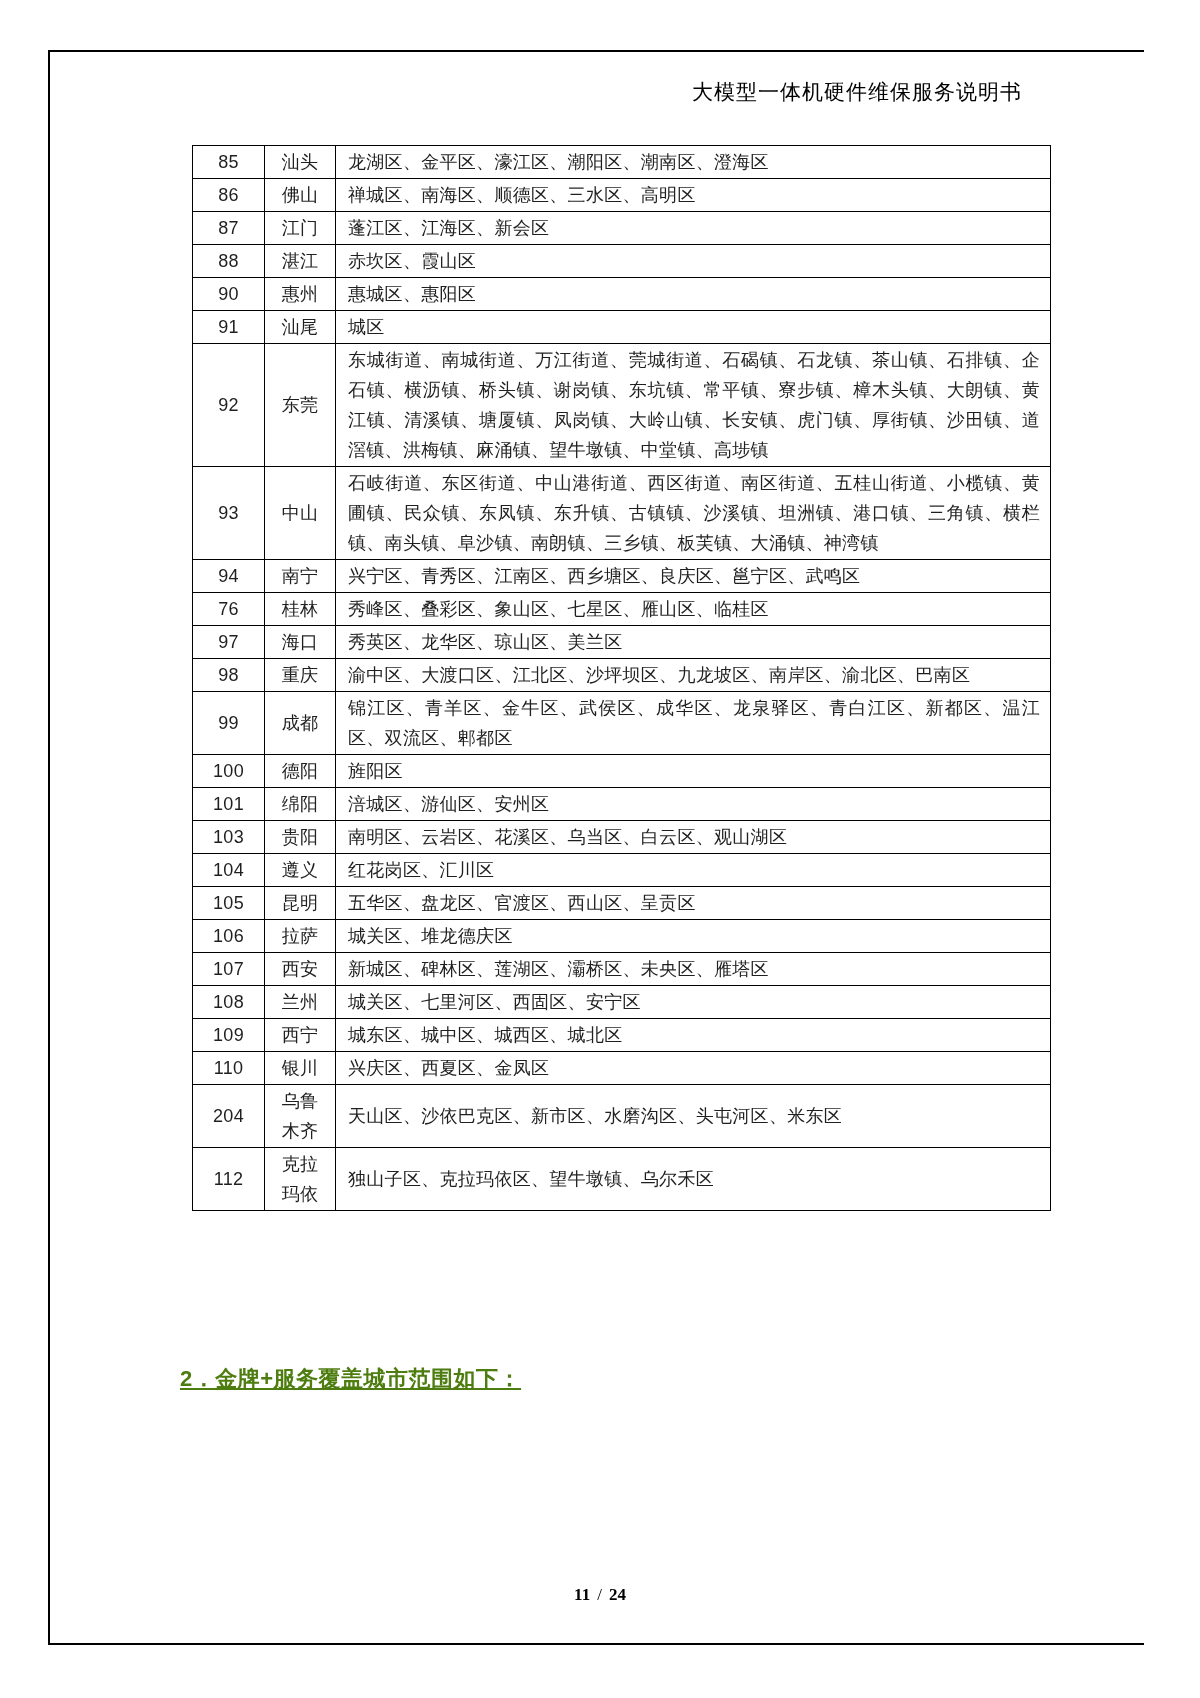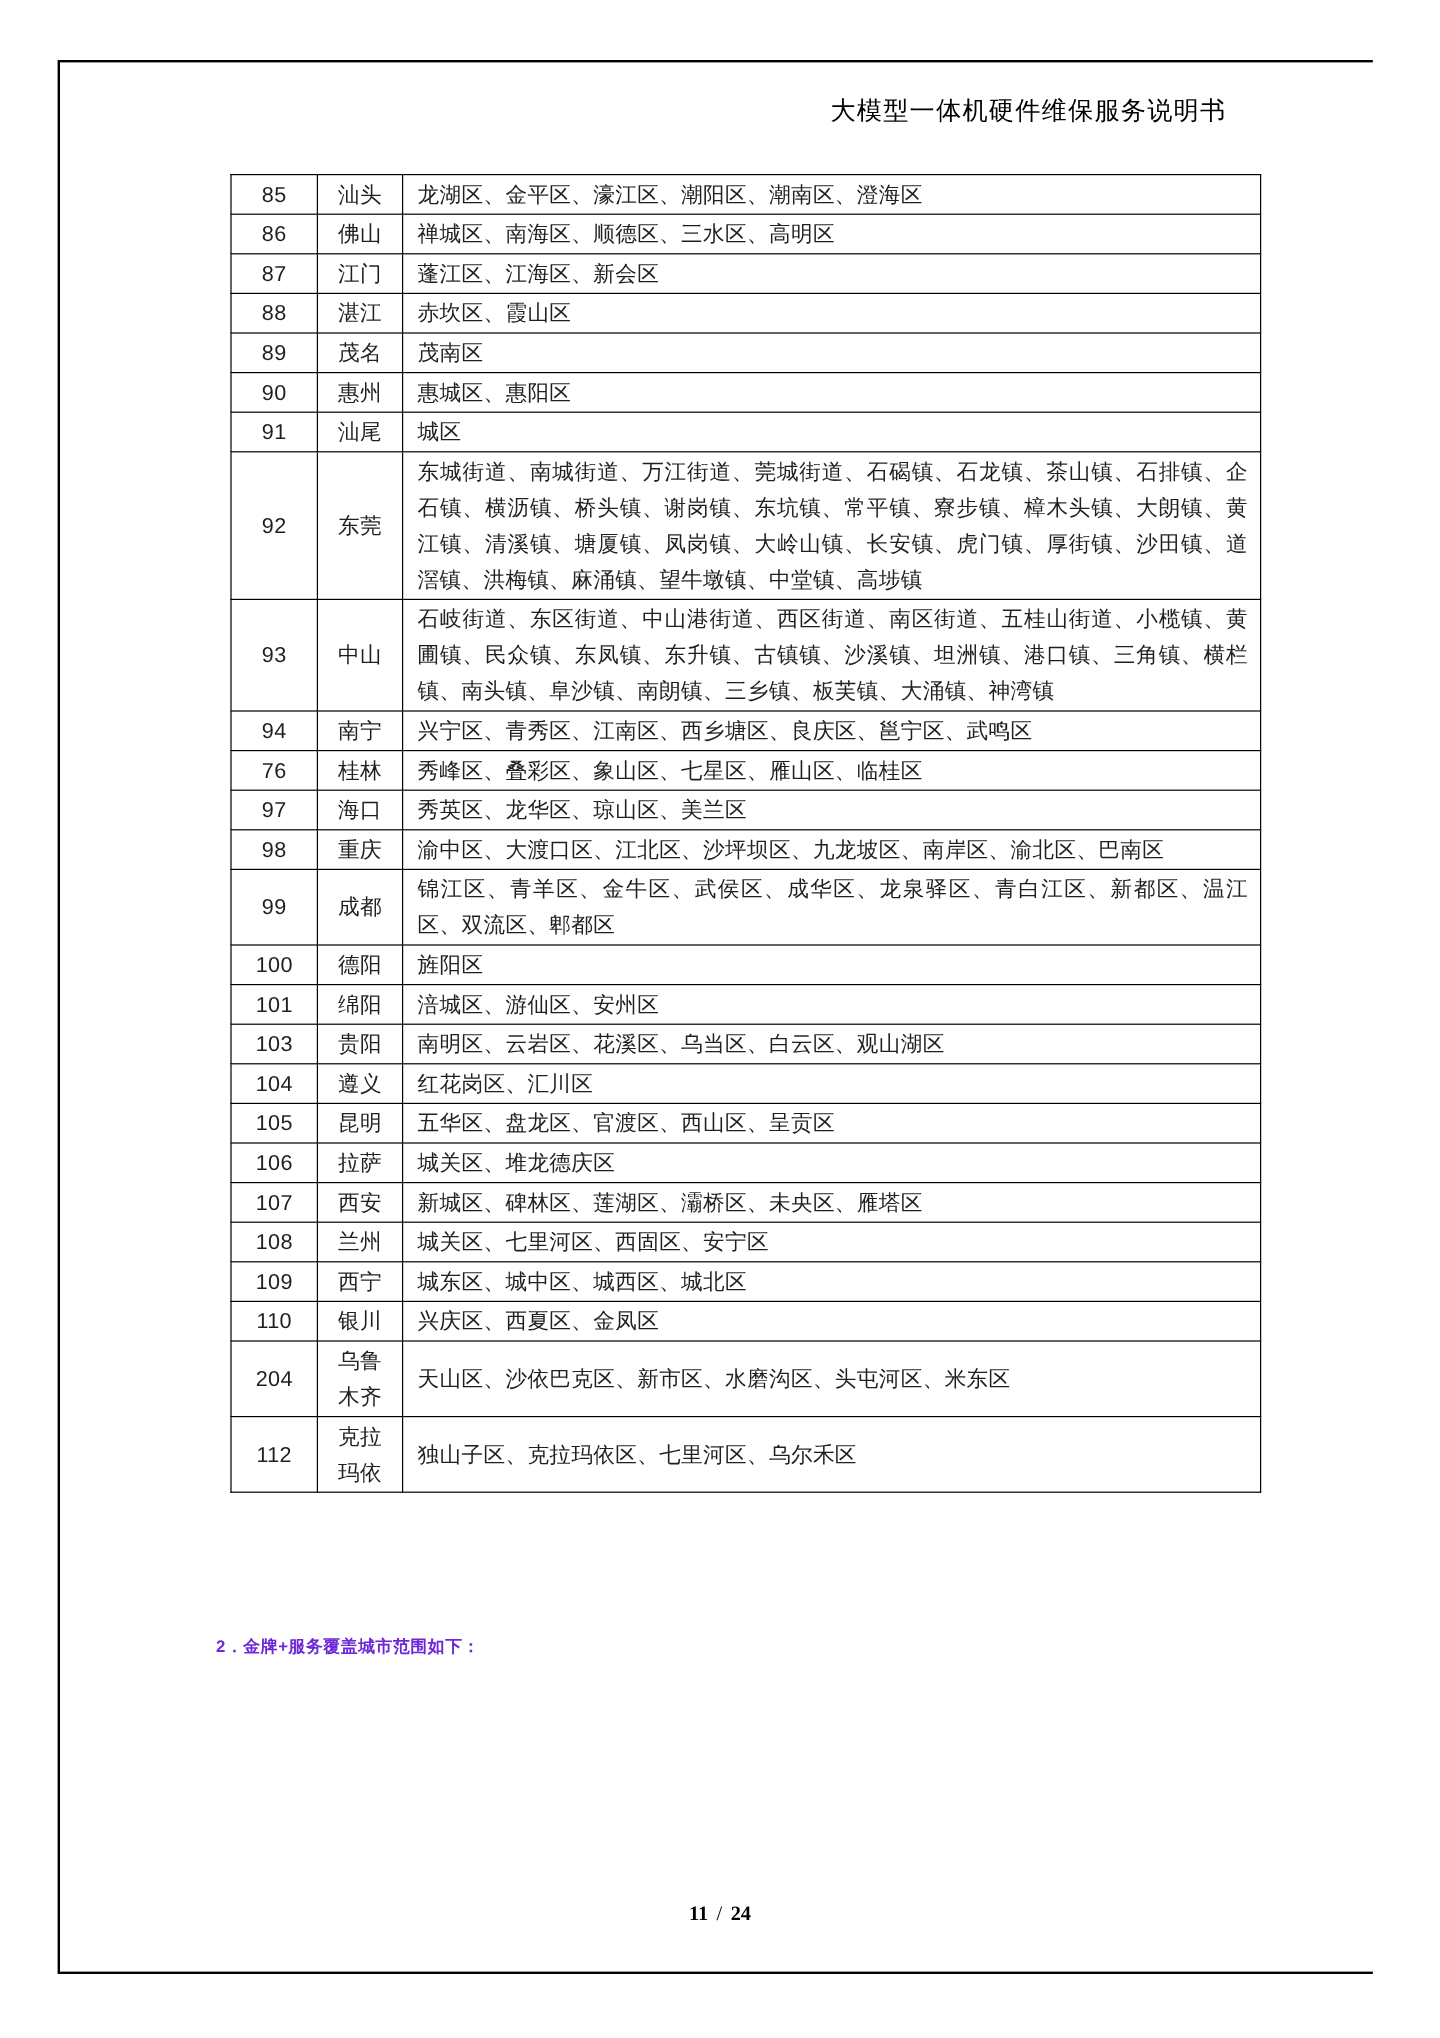--- a/index.html
+++ b/index.html
@@ -54,25 +54,26 @@
   td.cell-city { text-align: center; padding: 1px 10px; }
   td.cell-districts {
     text-align: justify;
     text-justify: inter-character;
     padding: 1px 10px 1px 12px;
   }
   .section-heading {
     position: absolute;
     left: 180px;
     top: 1364px;
-    font-size: 14px;
+    font-size: 22px;
     font-weight: bold;
     letter-spacing: 0.5px;
-    color: #6d28d9;
+    color: #4d7c0f;
     white-space: nowrap;
+    text-decoration: underline;
   }
   .page-footer {
     position: absolute;
     top: 1585px;
     left: 0;
     width: 1200px;
     text-align: center;
     font-family: "Liberation Serif", serif;
     font-weight: bold;
     font-size: 17px;
@@ -113,25 +114,20 @@
       <td class="cell-city">江门</td>
       <td class="cell-districts">蓬江区、江海区、新会区</td>
     </tr>
 
     <tr>
       <td class="cell-no">88</td>
       <td class="cell-city">湛江</td>
       <td class="cell-districts">赤坎区、霞山区</td>
     </tr>
 
-    <tr>
-      <td class="cell-no">89</td>
-      <td class="cell-city">茂名</td>
-      <td class="cell-districts">茂南区</td>
-    </tr>
 
     <tr>
       <td class="cell-no">90</td>
       <td class="cell-city">惠州</td>
       <td class="cell-districts">惠城区、惠阳区</td>
     </tr>
 
     <tr>
       <td class="cell-no">91</td>
       <td class="cell-city">汕尾</td>
@@ -244,21 +240,21 @@
 
     <tr>
       <td class="cell-no">204</td>
       <td class="cell-city">乌鲁木齐</td>
       <td class="cell-districts">天山区、沙依巴克区、新市区、水磨沟区、头屯河区、米东区</td>
     </tr>
 
     <tr>
       <td class="cell-no">112</td>
       <td class="cell-city">克拉玛依</td>
-      <td class="cell-districts">独山子区、克拉玛依区、七里河区、乌尔禾区</td>
+      <td class="cell-districts">独山子区、克拉玛依区、望牛墩镇、乌尔禾区</td>
     </tr>
   </tbody>
   </table>
 
   <div class="section-heading">2．金牌+服务覆盖城市范围如下：</div>
 
   <div class="page-footer">
     <span>11</span><span class="sep">/</span><span>24</span>
   </div>
 

